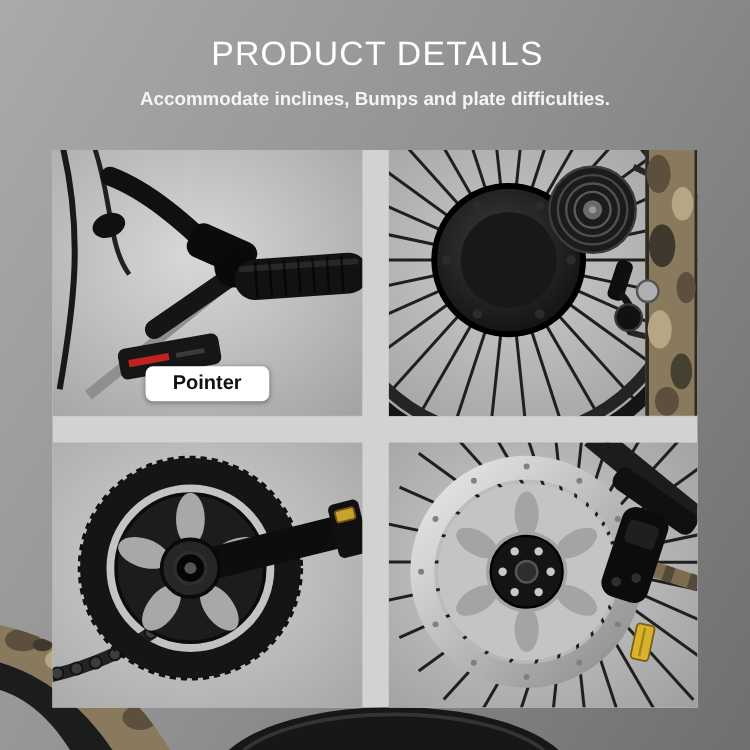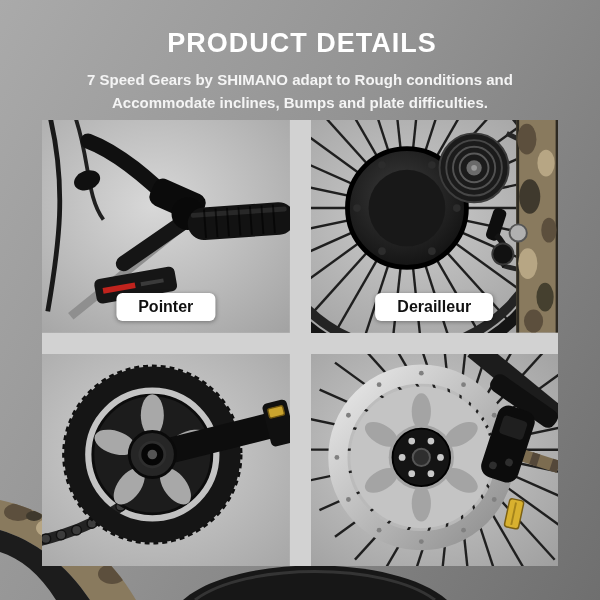--- a/index.html
+++ b/index.html
@@ -6,21 +6,21 @@
   .page{
     position:relative;
     width:600px;height:600px;
     overflow:hidden;
     font-family:"Liberation Sans",sans-serif;
     background:linear-gradient(120deg,#aaaaaa 0%,#939393 45%,#6f6f6f 100%);
   }
   .header{position:absolute;top:0;left:0;width:600px;text-align:center;}
   .title{
     margin:28px 0 10px 4px;
-    font-size:27px;font-weight:bold;letter-spacing:1px;
+    font-size:27px;font-weight:normal;letter-spacing:1px;
     color:#ffffff;
     text-align:center;
   }
   .sub{
     margin:2px 0;
     font-size:15px;font-weight:bold;line-height:21px;
     color:#f4f4f4;
   }
   .grid{
     position:absolute;left:42px;top:120px;
@@ -69,21 +69,20 @@
     <path d="M 0 60 C 34 70 66 94 90 130 L 56 130 C 40 104 20 88 0 82 Z" fill="#1c1c1c"></path>
   </svg>
 
   <svg id="decor-center" class="decor" width="280" height="52" viewBox="0 0 280 52">
     <path d="M 8 52 C 60 6 220 6 272 52 Z" fill="#171717"></path>
     <path d="M 20 52 C 70 14 210 14 260 52" fill="none" stroke="#343434" stroke-width="3"></path>
   </svg>
 
   <div class="header">
     <h1 class="title">PRODUCT DETAILS</h1>
-    <p class="sub">7 Speed Gears by SHIMANO adapt to Rough conditions and</p>
     <p class="sub">Accommodate inclines, Bumps and plate difficulties.</p>
   </div>
 
   <div class="grid">
 
     <figure class="cell">
       <svg viewBox="0 0 258 222" preserveAspectRatio="none">
         <defs>
           <radialGradient id="bg1" cx="45%" cy="40%" r="80%">
             <stop offset="0%" stop-color="#d8d8d8"></stop>
@@ -196,21 +195,20 @@
         <rect x="255" y="0" width="3" height="222" fill="#2e2a22"></rect>
         <ellipse cx="225" cy="20" rx="10" ry="16" fill="#5c4f3d"></ellipse>
         <ellipse cx="245" cy="45" rx="9" ry="14" fill="#b7a684"></ellipse>
         <ellipse cx="228" cy="80" rx="11" ry="18" fill="#3f392d"></ellipse>
         <ellipse cx="248" cy="115" rx="8" ry="13" fill="#5c4f3d"></ellipse>
         <ellipse cx="226" cy="150" rx="10" ry="16" fill="#b7a684"></ellipse>
         <ellipse cx="244" cy="185" rx="9" ry="15" fill="#45402f"></ellipse>
         <ellipse cx="232" cy="210" rx="10" ry="12" fill="#5c4f3d"></ellipse>
         <circle cx="216" cy="118" r="9" fill="#b0b0b0" stroke="#555555" stroke-width="2"></circle>
       </svg>
-      <figcaption class="pill">Derailleur</figcaption>
     </figure>
 
     <figure class="cell">
       <svg viewBox="0 0 258 222" preserveAspectRatio="none">
         <defs>
           <radialGradient id="bg3" cx="45%" cy="45%" r="85%">
             <stop offset="0%" stop-color="#d4d4d4"></stop>
             <stop offset="100%" stop-color="#a2a2a2"></stop>
           </radialGradient>
         </defs>

